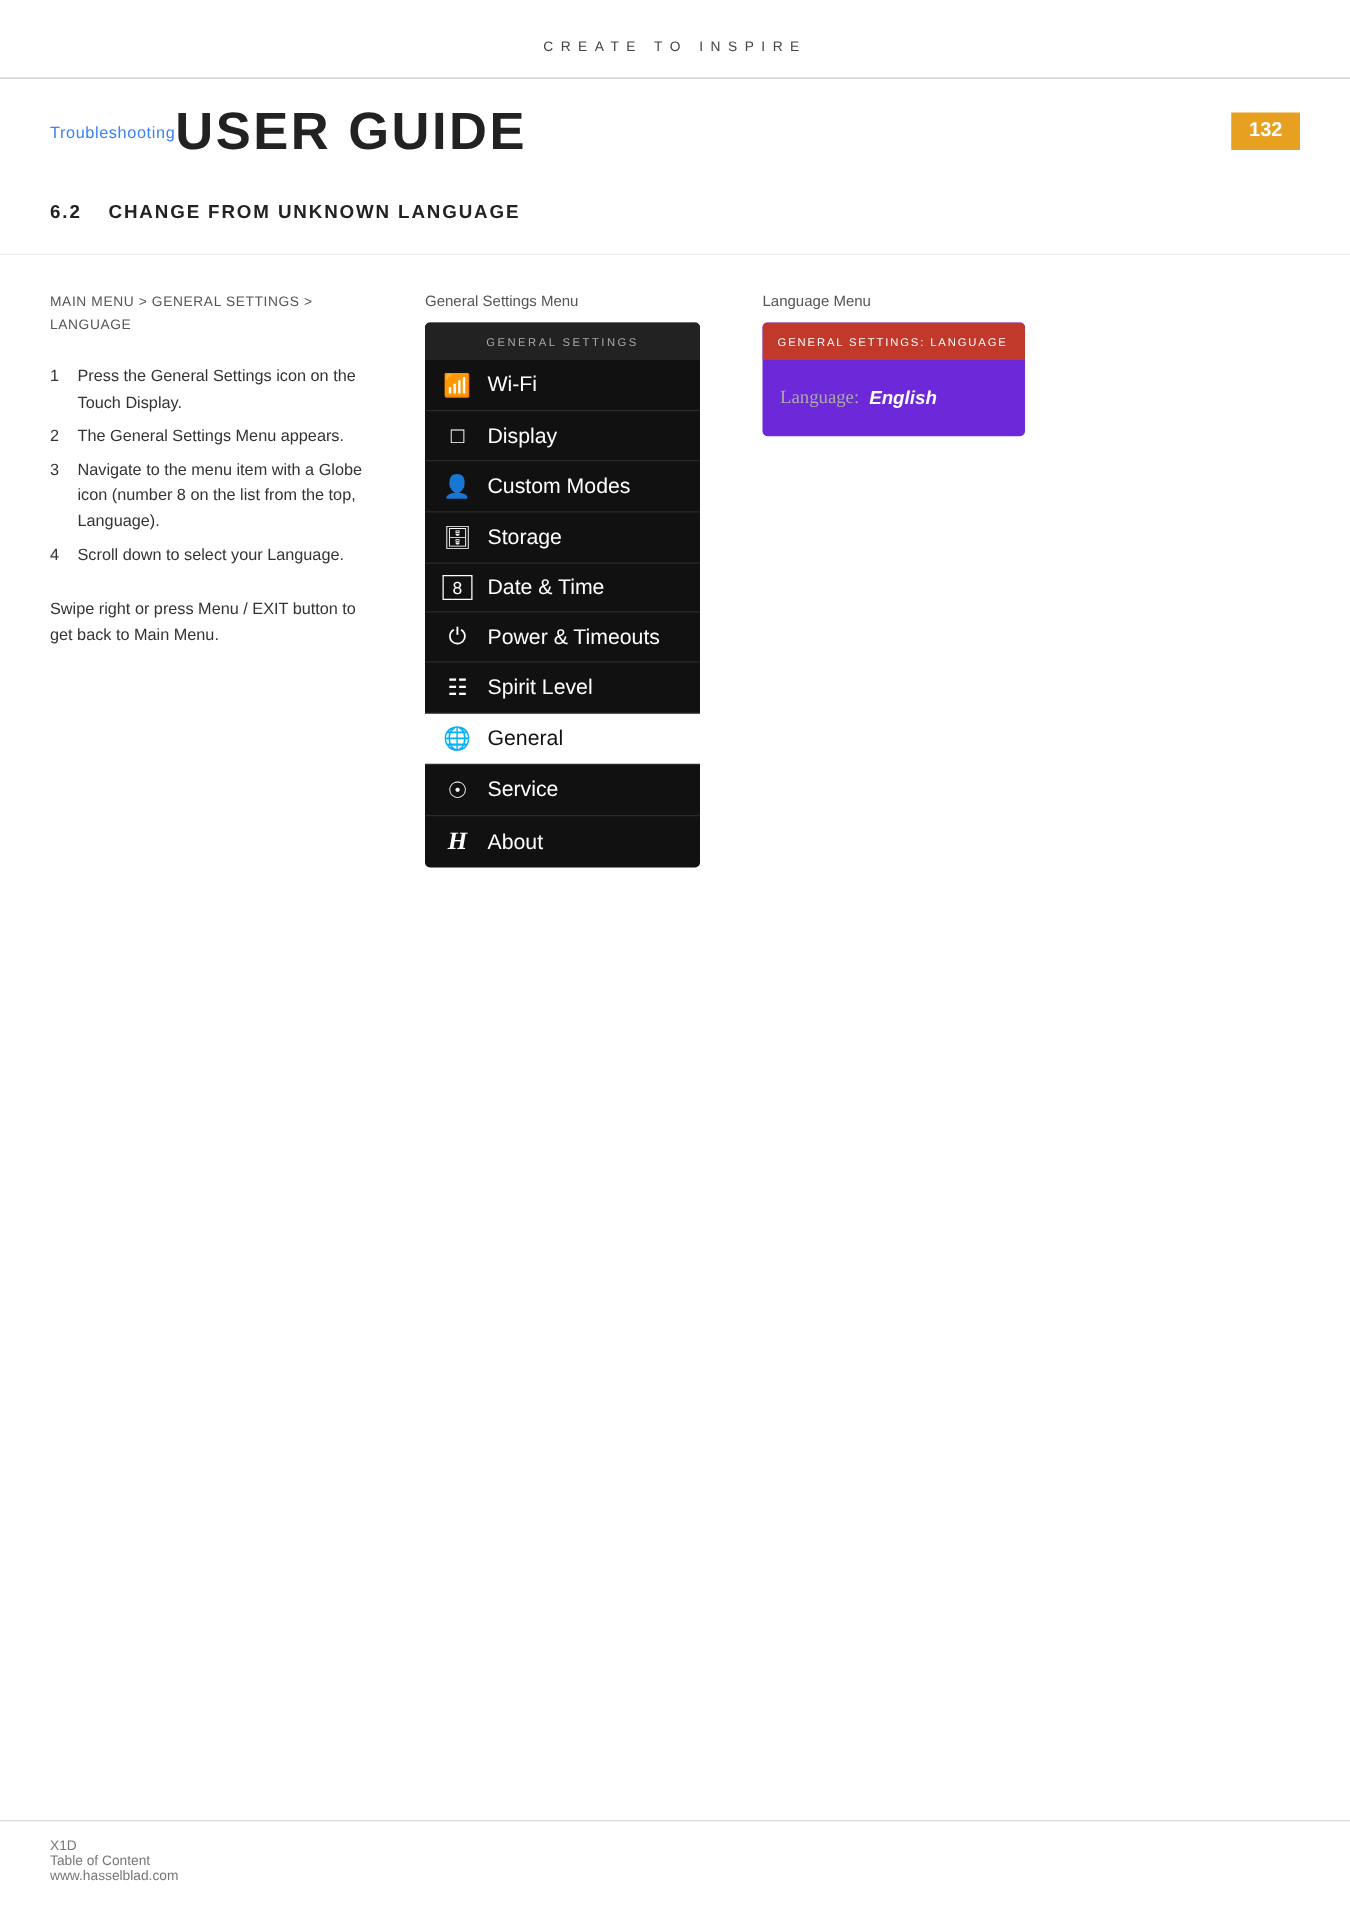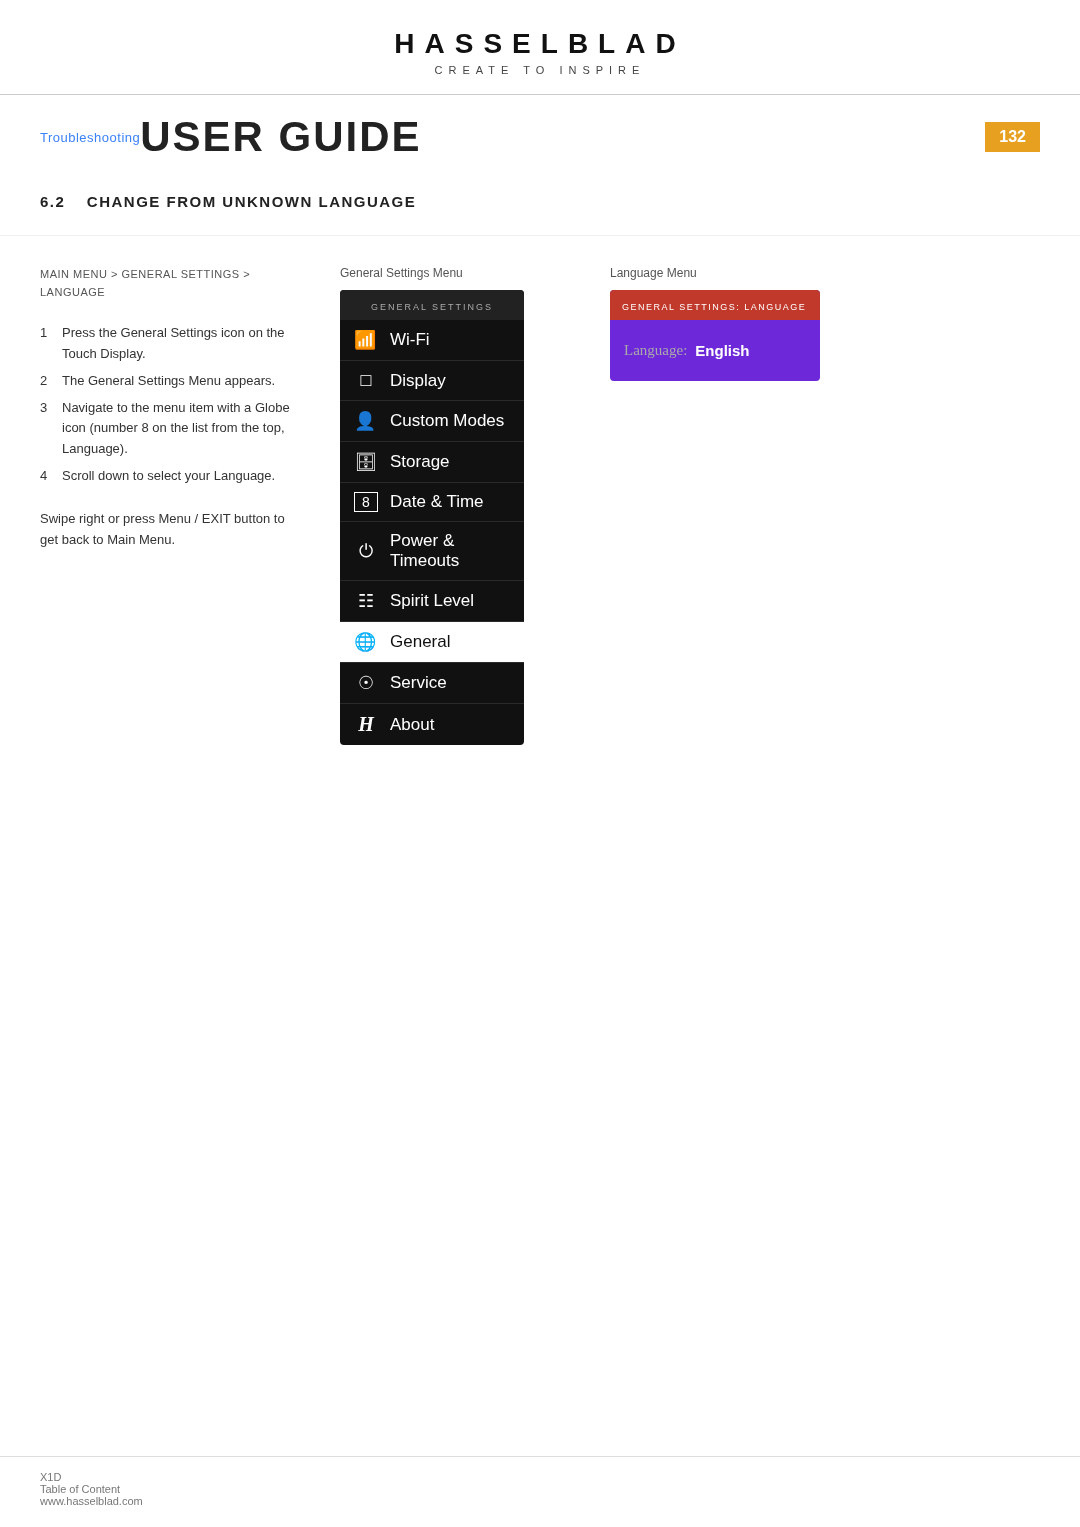--- a/index.html
+++ b/index.html
@@ -128,21 +128,21 @@
     }
     .menu-label {
       font-size: 12px;
       color: #555;
       margin-bottom: 10px;
     }
     .menu-mockup {
       background: #111;
       border-radius: 4px;
       overflow: hidden;
-      width: 184px;
+      width: 220px;
     }
     .menu-header-bar {
       background: #222;
       padding: 6px 12px;
       text-align: center;
     }
     .menu-header-bar span {
       font-size: 9px;
       color: #aaa;
       letter-spacing: 2px;
@@ -206,20 +206,21 @@
     }
     .lang-label {
       font-size: 15px;
       color: #aaa;
       font-family: Liberation Serif, serif;
     }
     .lang-value {
       font-size: 15px;
       color: #fff;
       font-weight: bold;
+      font-style: italic;
     }
 
     
     .footer {
       position: absolute;
       bottom: 20px;
       left: 0;
       right: 0;
       display: flex;
       justify-content: space-between;
@@ -228,21 +229,20 @@
       color: #777;
       border-top: 1px solid #ddd;
       padding-top: 14px;
       flex-direction: column;
     }
   </style>
 </head>
 <body>
 
 <div class="header">
-  <div class="logo-text">HASSELBLAD</div>
   <div class="logo-subtitle">CREATE TO INSPIRE</div>
 </div>
 
 <div class="page-header">
   <div class="section-label">Troubleshooting</div>
   <div class="user-guide-title">USER GUIDE</div>
   <div class="page-number-badge">132</div>
 </div>
 
 <div class="section-title-row">

